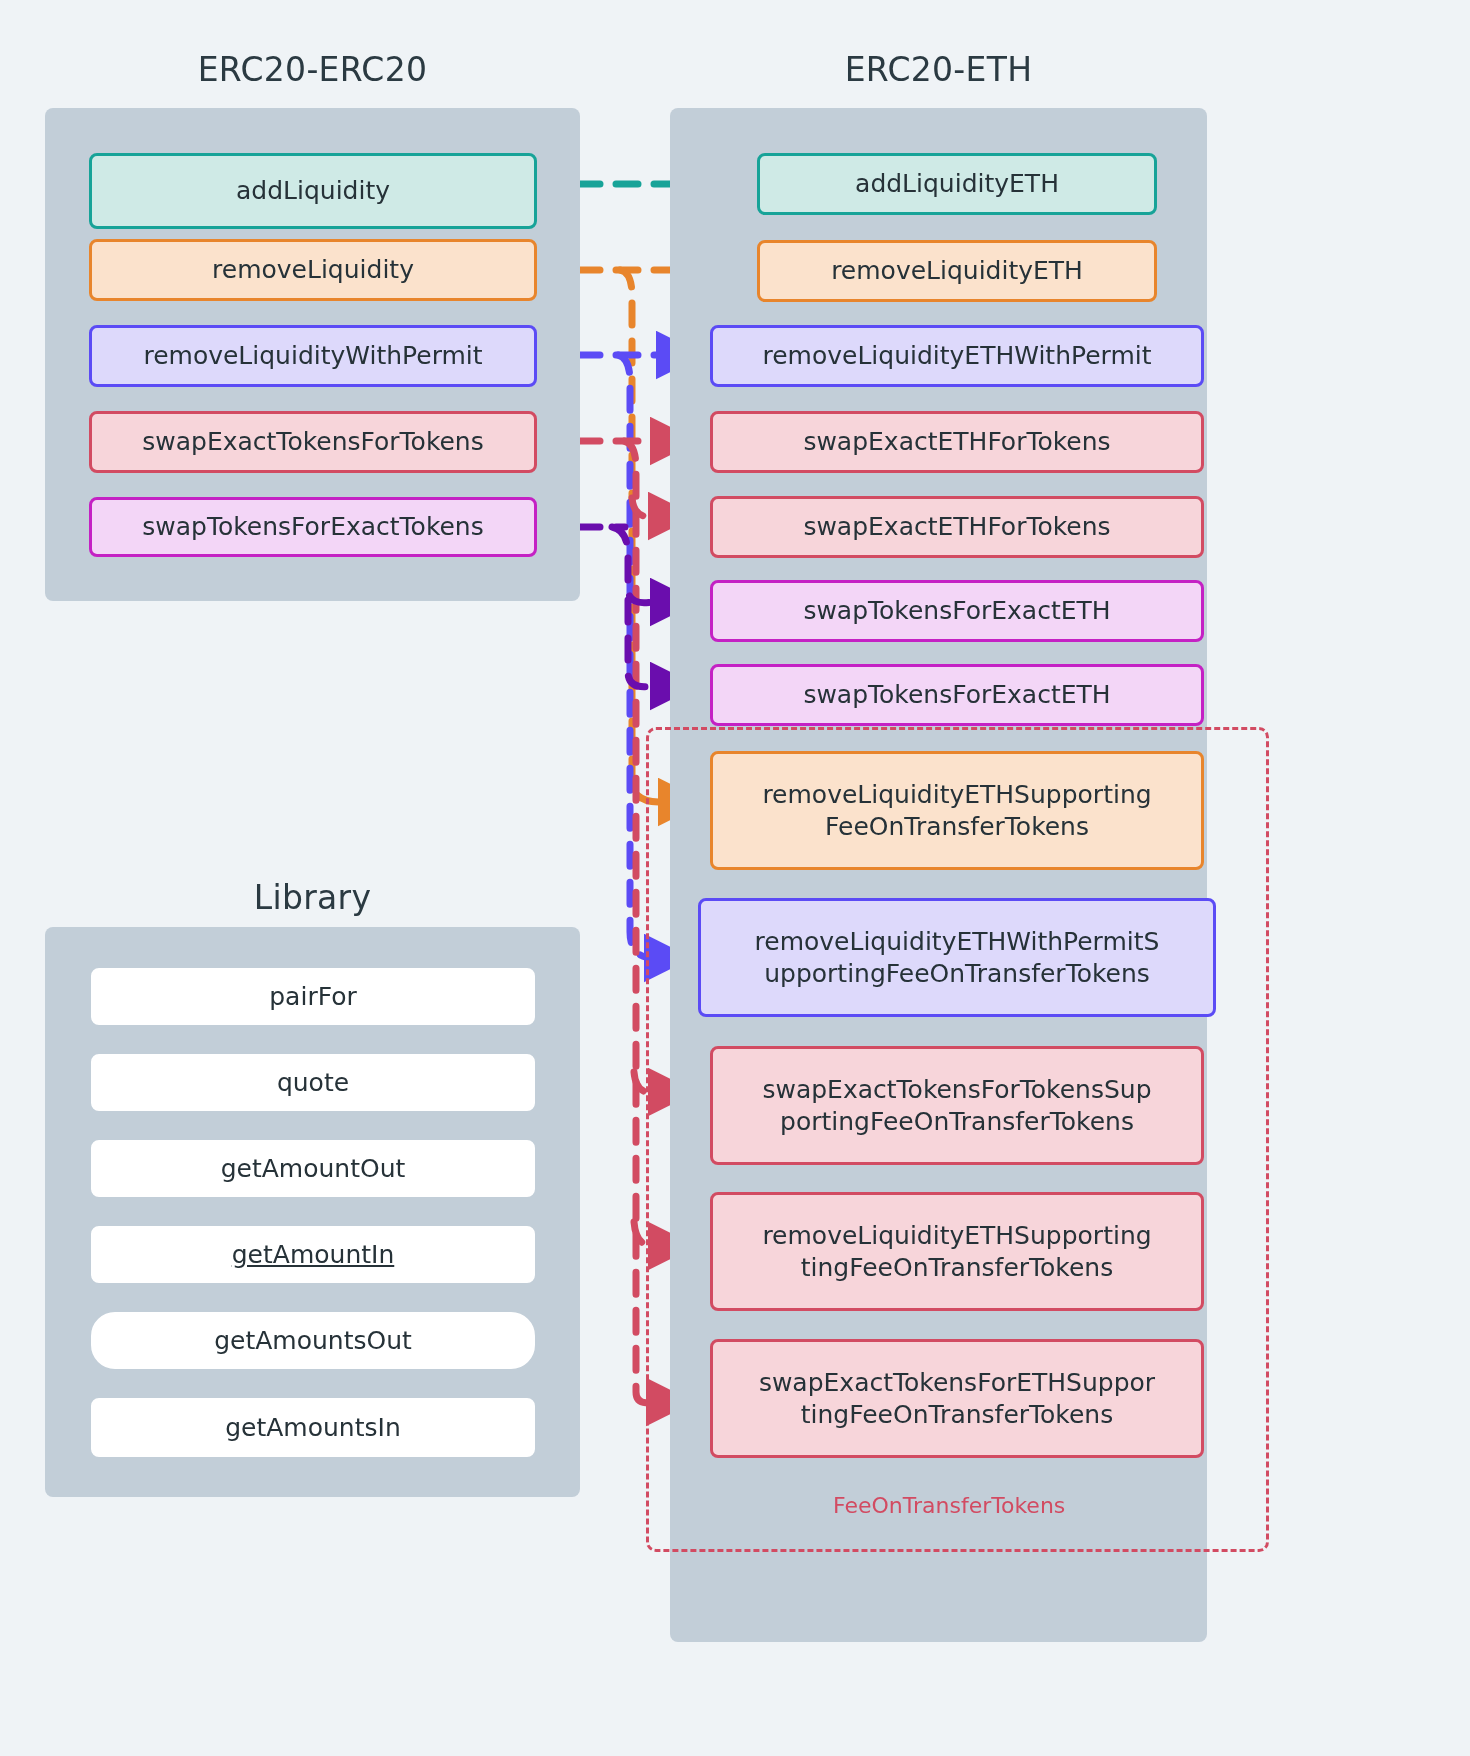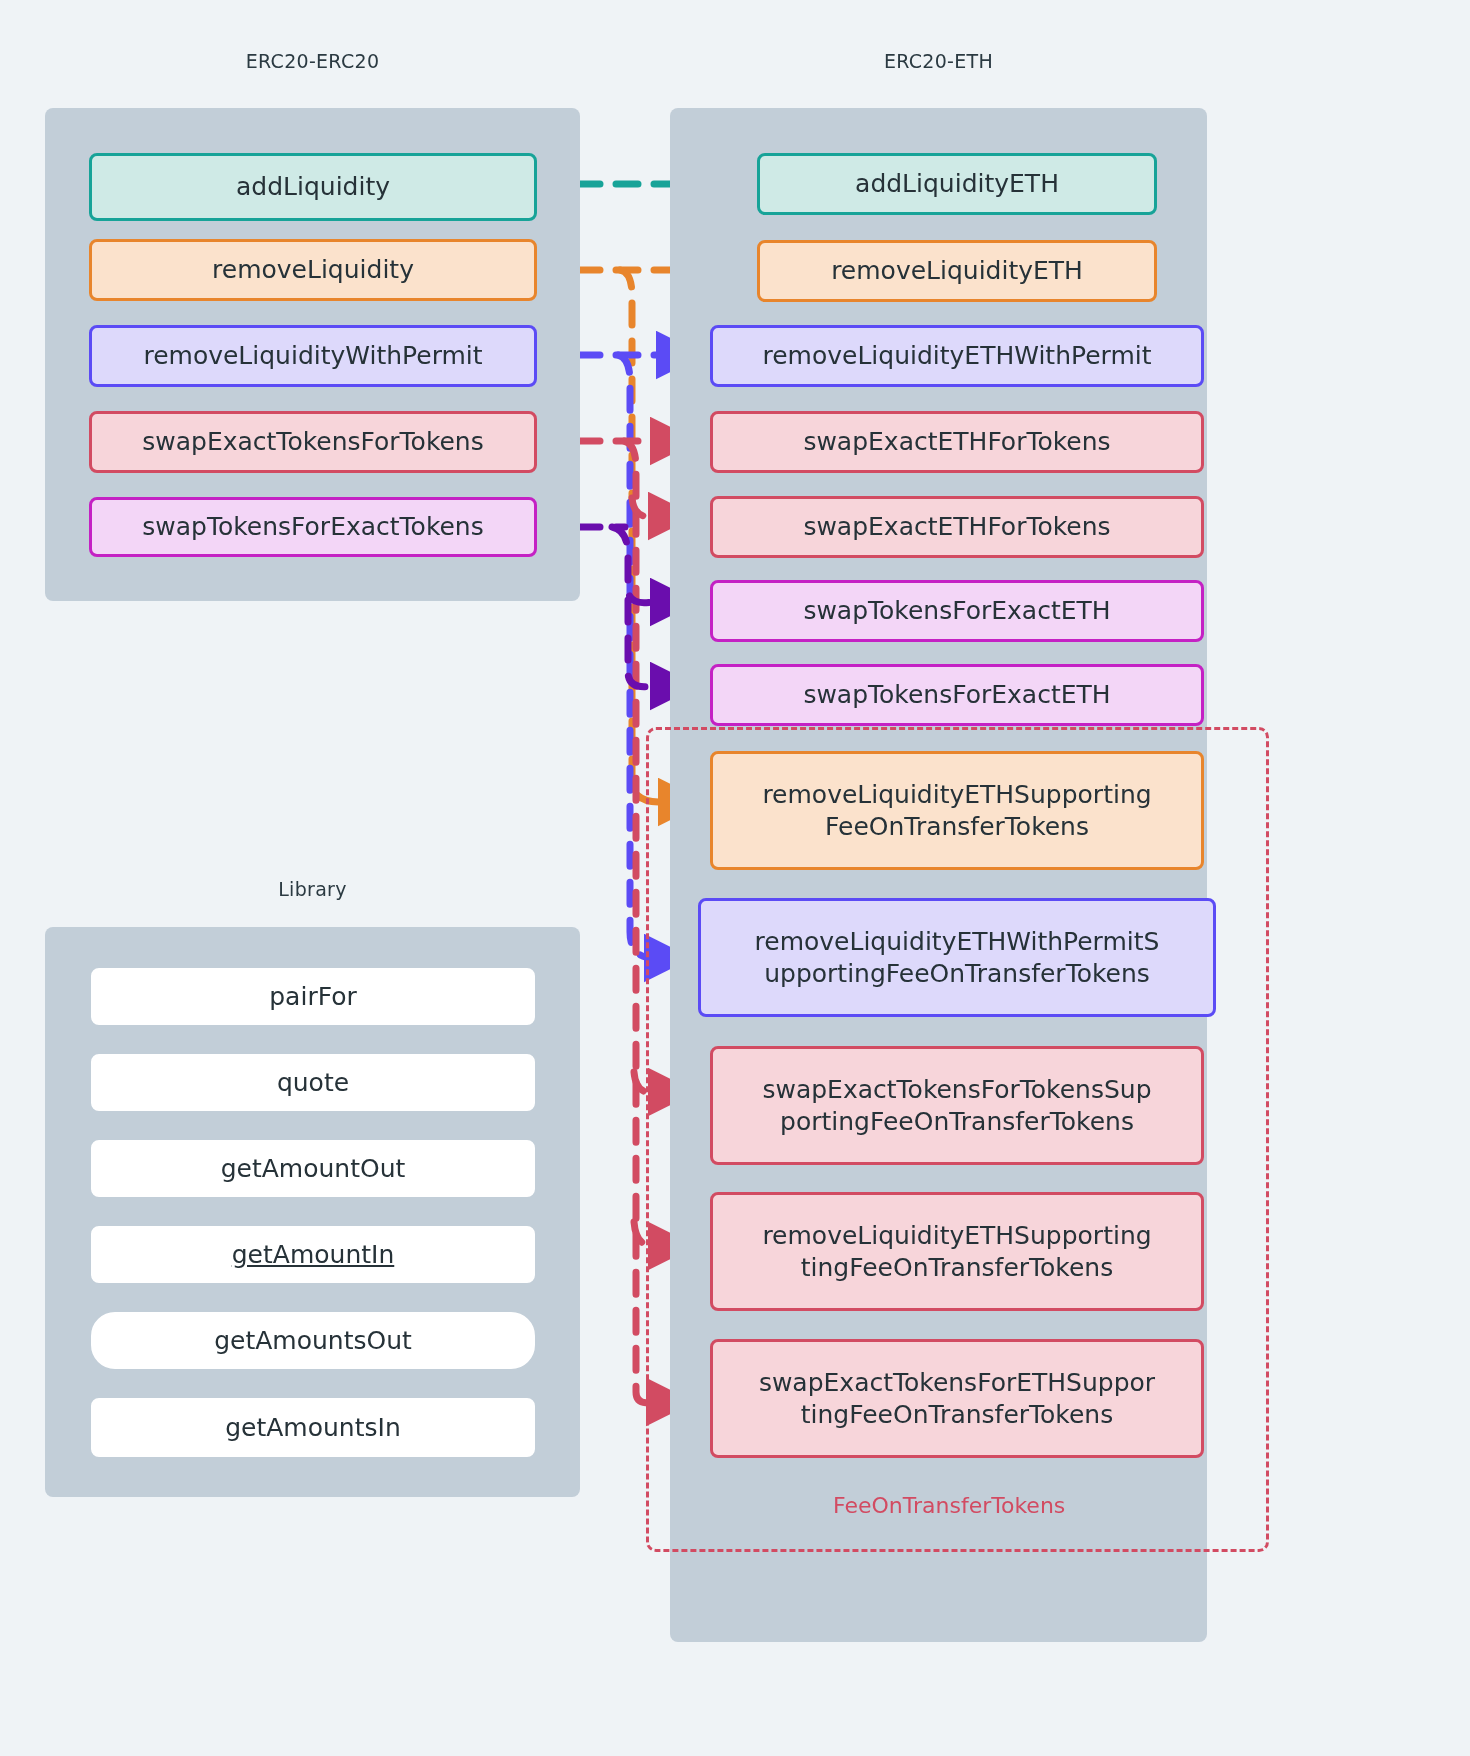--- a/index.html
+++ b/index.html
@@ -9,21 +9,21 @@
     font-family:"DejaVu Sans","Liberation Sans",sans-serif;
     color:#263238;
     position:relative;
     overflow:hidden;
   }
   .stage{position:absolute;inset:0;}
   svg.wires{position:absolute;left:0;top:0;width:1470px;height:1756px;pointer-events:none;}
 
   .col-title{
     position:absolute;
-    font-size:19px;
+    font-size:33px;
     font-weight:400;
     color:#2b3a42;
     text-align:center;
     letter-spacing:.3px;
     white-space:nowrap;
   }
 
   .panel{
     position:absolute;
     background:#c2ced8;
@@ -111,21 +111,21 @@
       <path d="M612,527 Q628,530 628,556 L628,588 Q628,606 652,602 L672,602" stroke="#6a0dad" marker-end="url(#ah-magenta)"></path>
 
       <path d="M628,600 L628,672 Q628,690 652,686 L672,686" stroke="#6a0dad" marker-end="url(#ah-magenta)"></path>
     </g>
   </svg>
 
   <div class="col-title" style="left:45px;top:50px;width:535px;">ERC20-ERC20</div>
 
   <div class="panel" style="left:45px;top:108px;width:535px;height:493px;"></div>
 
-  <div class="node" style="left:89px;top:153px;width:448px;height:68px;border-color:#17a398;background:#cfeae6;">
+  <div class="node" style="left:89px;top:153px;width:448px;height:76px;border-color:#17a398;background:#cfeae6;">
     <span>addLiquidity</span>
   </div>
   <div class="node" style="left:89px;top:239px;width:448px;height:62px;border-color:#e8852c;background:#fbe2cc;">
     <span>removeLiquidity</span>
   </div>
   <div class="node" style="left:89px;top:325px;width:448px;height:62px;border-color:#5b4bf5;background:#ddd9fb;">
     <span>removeLiquidityWithPermit</span>
   </div>
   <div class="node" style="left:89px;top:411px;width:448px;height:62px;border-color:#d24b62;background:#f7d5da;">
     <span>swapExactTokensForTokens</span>

